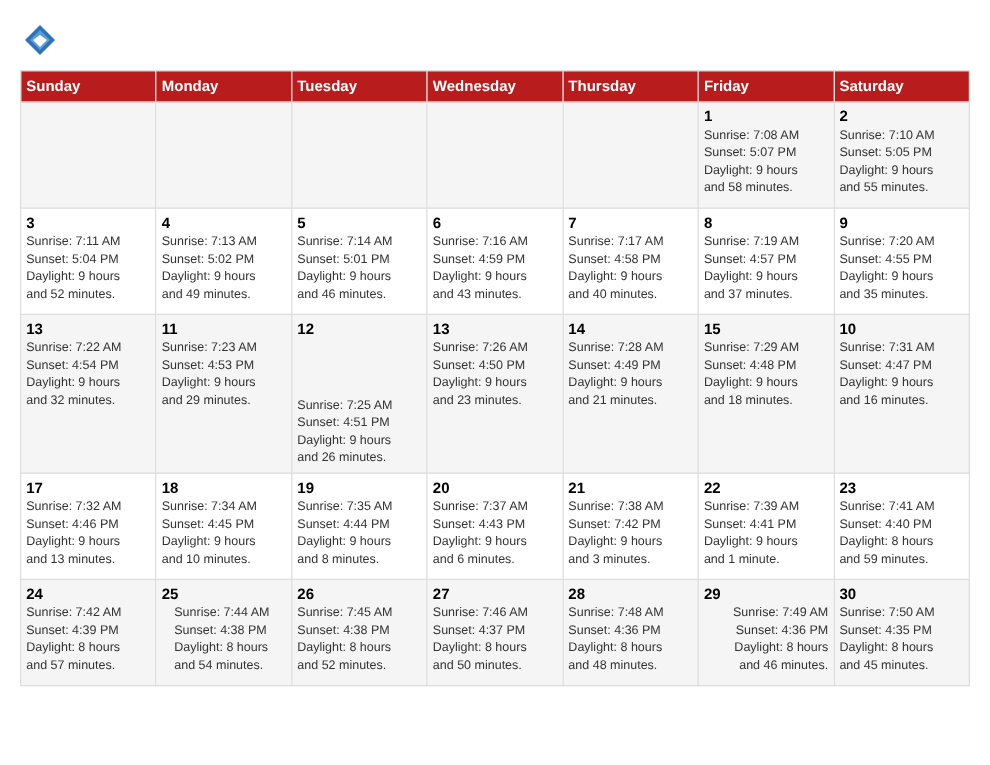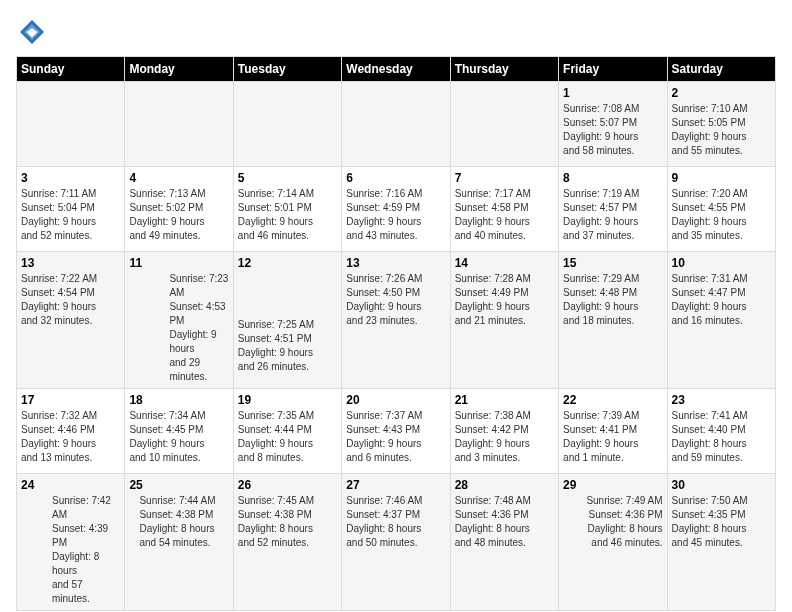--- a/index.html
+++ b/index.html
@@ -45,21 +45,21 @@
     .location-title {
       font-size: 16px;
       color: #555;
     }
     table {
       width: 100%;
       border-collapse: collapse;
       font-size: 11px;
     }
     thead tr th {
-      background-color: #000000;
+      background-color: #b91c1c;
       color: #fff;
       padding: 5px 4px;
       text-align: left;
       font-size: 12px;
       border: 1px solid #ddd;
     }
     tbody tr td {
       border: 1px solid #ddd;
       vertical-align: top;
       padding: 4px;
@@ -194,21 +194,21 @@
       <tr>
         <td>
           <span class="day-num">13</span>
           <div class="day-info" style="white-space: pre-line;">Sunrise: 7:22 AM
 Sunset: 4:54 PM
 Daylight: 9 hours
 and 32 minutes.</div>
         </td>
         <td>
           <span class="day-num">11</span>
-          <div class="day-info" style="white-space: pre-line; margin-left: 40px;">Sunrise: 7:23 AM
+          <div class="day-info" style="white-space: pre-line;">Sunrise: 7:23 AM
 Sunset: 4:53 PM
 Daylight: 9 hours
 and 29 minutes.</div>
         </td>
         <td>
           <span class="day-num">12</span>
           <div class="day-info" style="white-space: pre-line; margin-top: 48px;">Sunrise: 7:25 AM
 Sunset: 4:51 PM
 Daylight: 9 hours
 and 26 minutes.</div>
@@ -267,21 +267,21 @@
         <td>
           <span class="day-num">20</span>
           <div class="day-info" style="white-space: pre-line;">Sunrise: 7:37 AM
 Sunset: 4:43 PM
 Daylight: 9 hours
 and 6 minutes.</div>
         </td>
         <td>
           <span class="day-num">21</span>
           <div class="day-info" style="white-space: pre-line;">Sunrise: 7:38 AM
-Sunset: 4:42 PM
+Sunset: 7:42 PM
 Daylight: 9 hours
 and 3 minutes.</div>
         </td>
         <td>
           <span class="day-num">22</span>
           <div class="day-info" style="white-space: pre-line;">Sunrise: 7:39 AM
 Sunset: 4:41 PM
 Daylight: 9 hours
 and 1 minute.</div>
         </td>
@@ -289,21 +289,21 @@
           <span class="day-num">23</span>
           <div class="day-info" style="white-space: pre-line;">Sunrise: 7:41 AM
 Sunset: 4:40 PM
 Daylight: 8 hours
 and 59 minutes.</div>
         </td>
       </tr>
       <tr>
         <td>
           <span class="day-num">24</span>
-          <div class="day-info" style="white-space: pre-line; margin-left: 31px;">Sunrise: 7:42 AM
+          <div class="day-info" style="white-space: pre-line;">Sunrise: 7:42 AM
 Sunset: 4:39 PM
 Daylight: 8 hours
 and 57 minutes.</div>
         </td>
         <td>
           <span class="day-num">25</span>
           <div class="day-info" style="white-space: pre-line; margin-left: 10px;">Sunrise: 7:44 AM
 Sunset: 4:38 PM
 Daylight: 8 hours
 and 54 minutes.</div>

